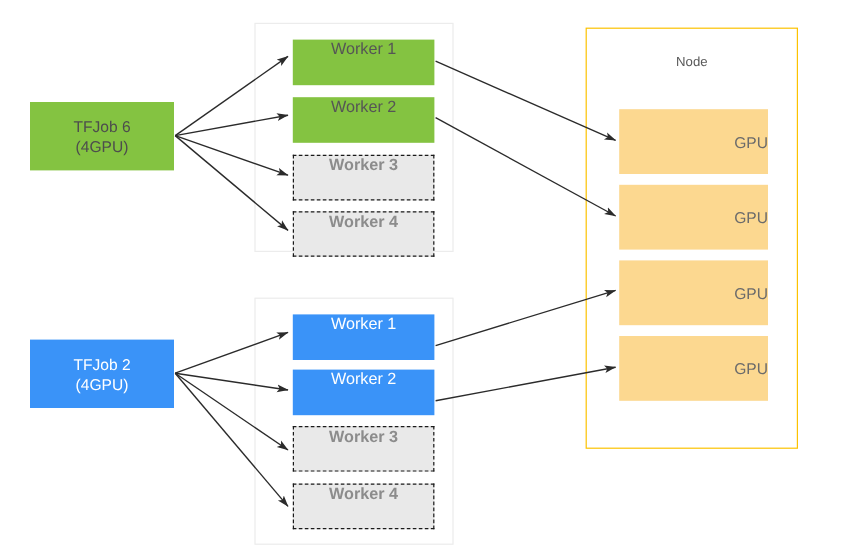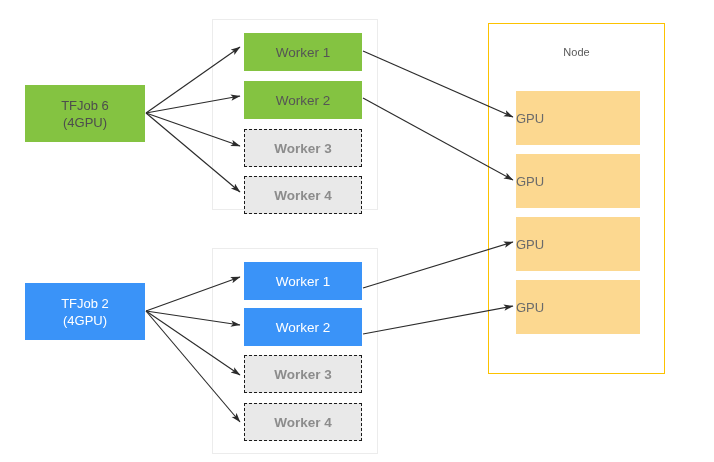--- a/index.html
+++ b/index.html
@@ -18,39 +18,39 @@
     font-size:13px;line-height:17px;text-align:center;
   }
   .job-green{background:#84c341;color:#4d4d4d;}
   .job-blue{background:#3a93f8;color:#ffffff;}
 
   
   .group-panel{border:1px solid #ececec;background:#ffffff;}
 
   
   .worker{
-    display:flex;align-items:center;justify-content:center;
+    display:flex;justify-content:center;
     font-size:13.5px;text-align:center;
   }
   .worker-green{background:#84c341;color:#555555;}
   .worker-blue{background:#3a93f8;color:#ffffff;}
   .worker-idle{
     background:#e9e9e9;color:#8c8c8c;
     border:1.4px dashed #1a1a1a;
     font-weight:bold;
   }
 
   
   .node-panel{border:1.6px solid #fcc200;background:#ffffff;}
   .node-title{
     font-size:11px;color:#595959;text-align:center;width:100%;
   }
   .gpu{
     background:#fcd890;color:#6b6b6b;
-    display:flex;align-items:center;justify-content:flex-start;
+    display:flex;align-items:center;justify-content:flex-end;
     font-size:13px;
   }
 
   svg#arrows{position:absolute;left:0;top:0;width:714px;height:462px;pointer-events:none;}
   svg#arrows line{stroke:#2b2b2b;stroke-width:1.15;}
 </style>
 </head>
 <body>
 
 <div id="canvas">

